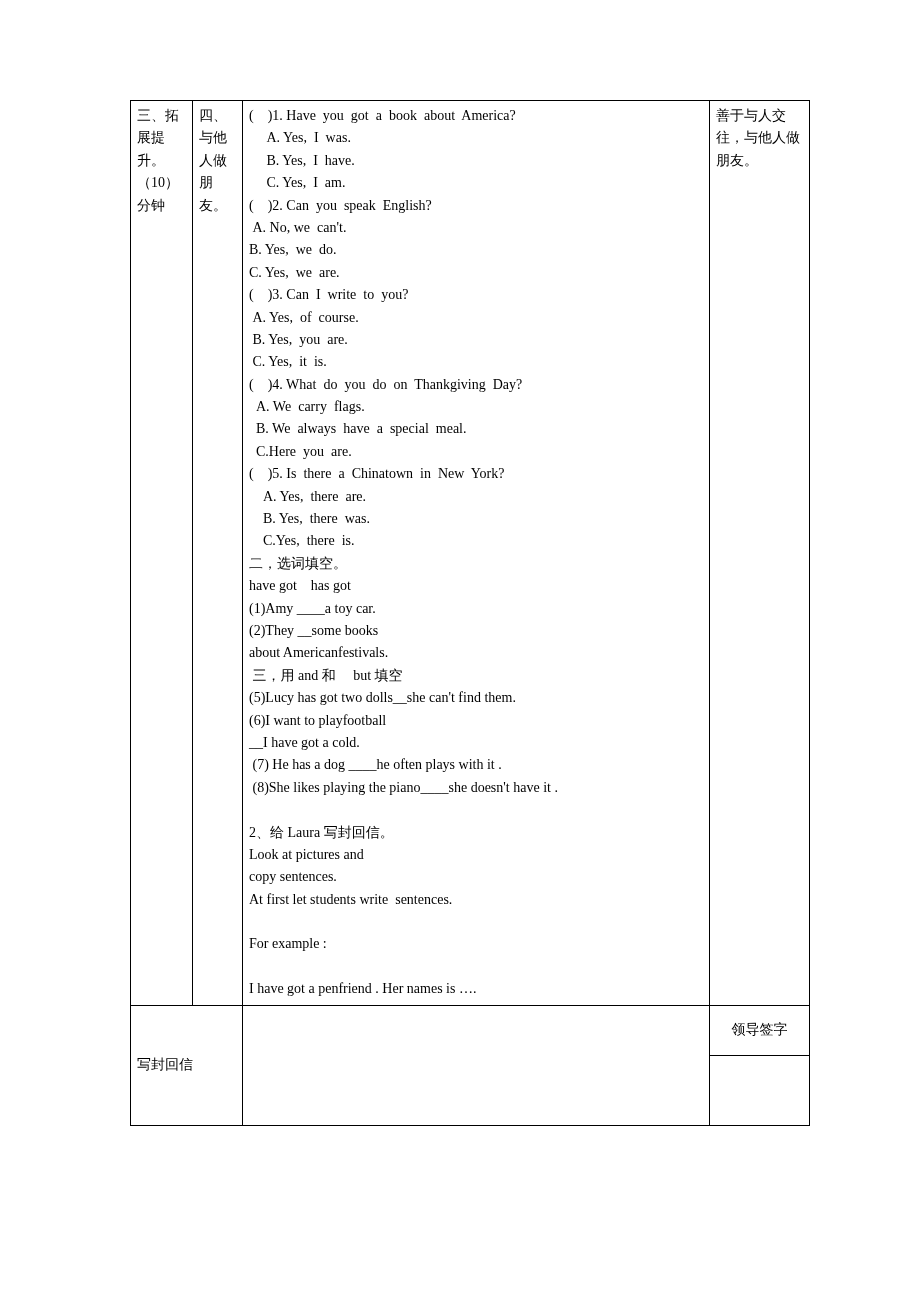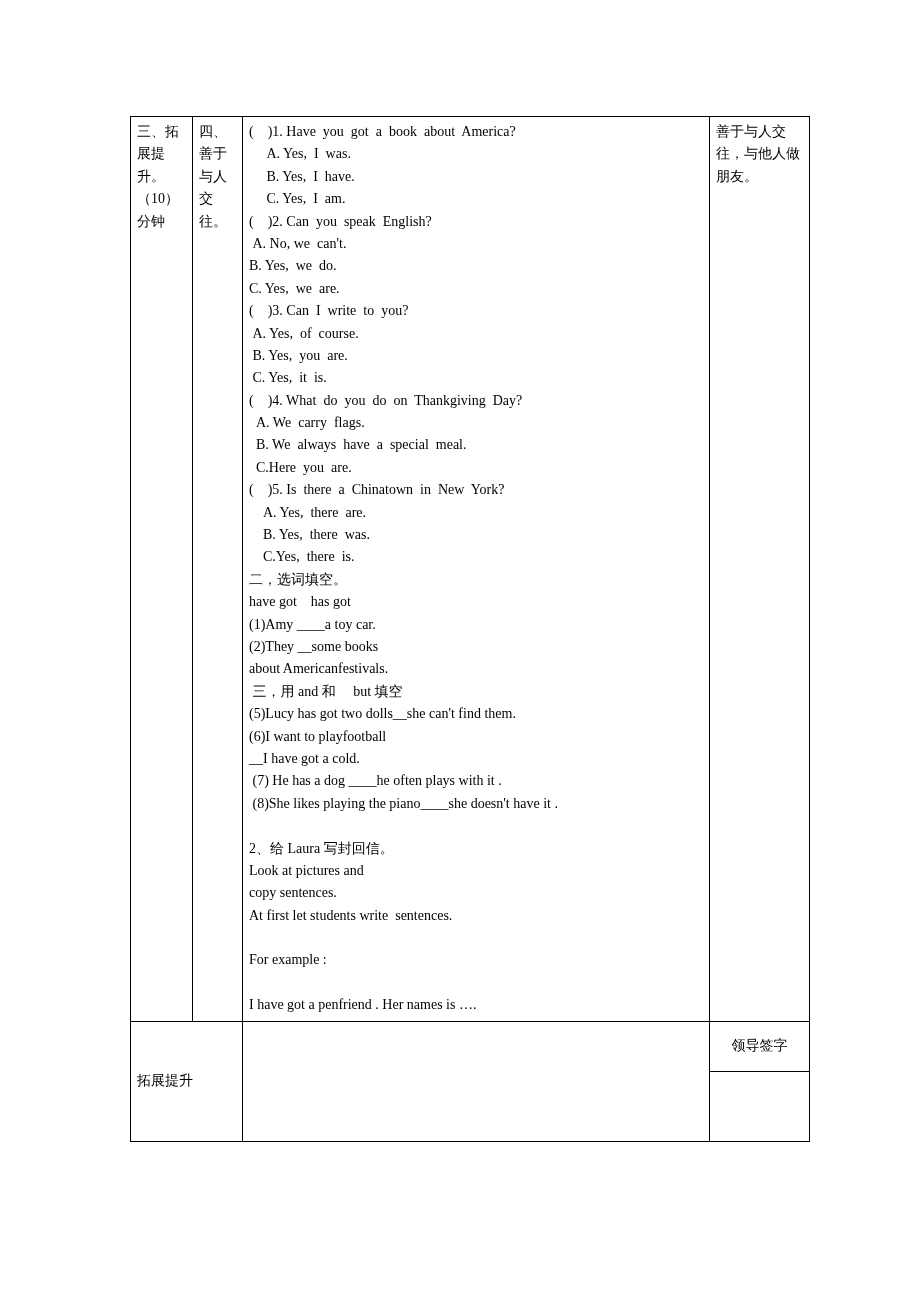--- a/index.html
+++ b/index.html
@@ -7,21 +7,21 @@
     margin: 0;
     padding: 0;
     background: #fff;
     font-family: "SimSun", "宋体", serif;
     font-size: 14px;
     color: #000;
     line-height: 1.6;
   }
   .page {
     width: 920px;
-    margin: 16px auto;
+    margin: 0 auto;
     padding: 100px 110px 40px 130px;
   }
   table.main {
     border-collapse: collapse;
     width: 100%;
     table-layout: fixed;
   }
   table.main td {
     border: 1px solid #000;
     vertical-align: top;
@@ -53,21 +53,21 @@
   </colgroup>
   <tbody>
         <tr>
     <td>
       <div class="vert-label" style="height:100%; display:flex; align-items:center;">
         <span>三、拓展提升。
 （10）分钟</span>
       </div>
     </td>
     <td>
-      <span class="vert-label">四、善于与人交往。</span>
+      <span class="vert-label">四、与他人做朋友。</span>
     </td>
     <td>
       <div class="content-block">(    )1. Have  you  got  a  book  about  America?
      A. Yes,  I  was.
      B. Yes,  I  have.
      C. Yes,  I  am.
 (    )2. Can  you  speak  English?
  A. No, we  can't.
 B. Yes,  we  do.
 C. Yes,  we  are.
@@ -104,21 +104,21 @@
 
 I have got a penfriend . Her names is ….</div>
     </td>
     <td>
       <span>善于与人交往，与他人做朋友。</span>
     </td>
   </tr>
   <tr>
     <td rowspan="2" colspan="2" style="height:120px;">
       <div style="height:100%; display:flex; align-items:center;">
-        <span>拓展提升</span>
+        <span>写封回信</span>
       </div>
     </td>
     <td rowspan="2"></td>
     <td style="height:50px;text-align:center;">
       <div style="height:100%; display:flex; align-items:center; justify-content:center;">
         <span>领导签字</span>
       </div>
     </td>
   </tr>
   <tr>

